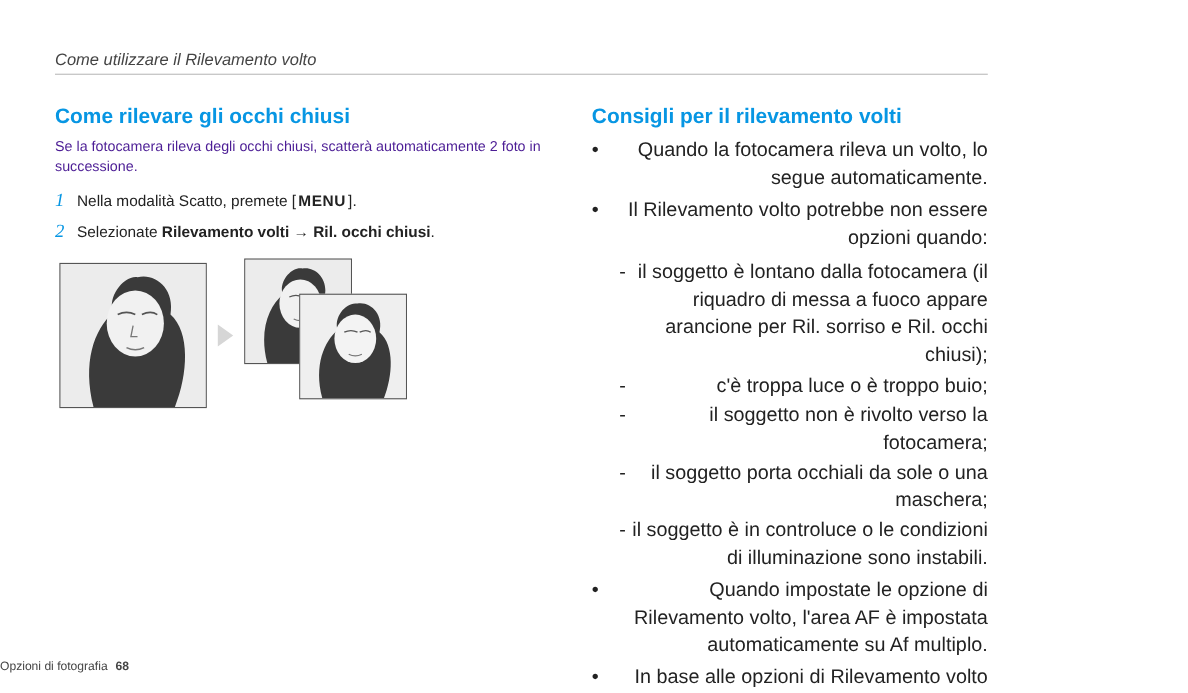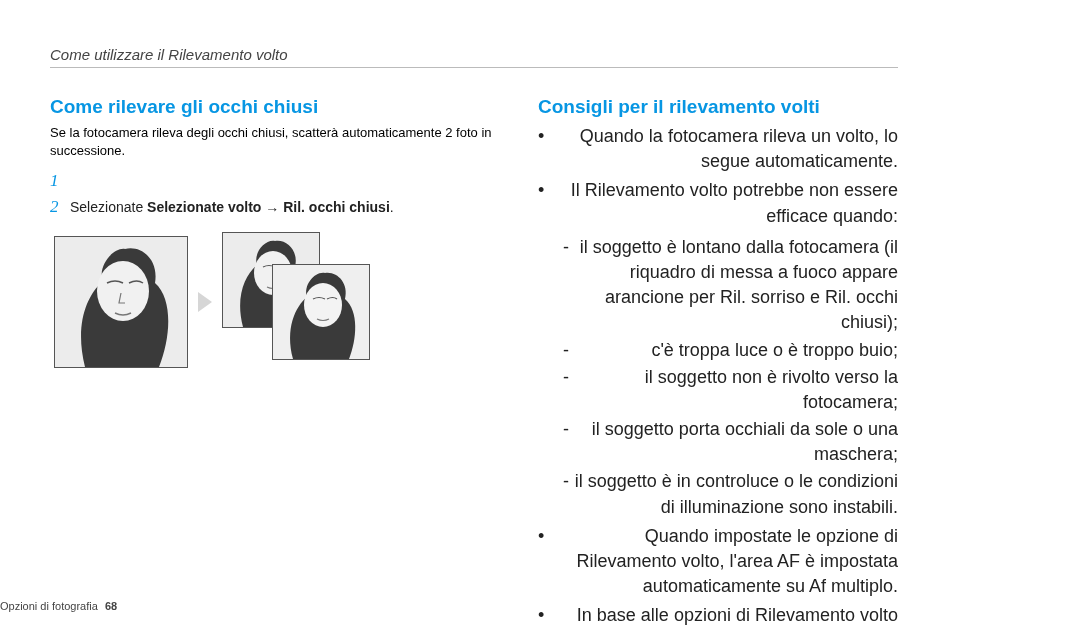--- a/index.html
+++ b/index.html
@@ -38,21 +38,21 @@
   .col-right { flex: 1; }
   .section-heading {
     color: #0796e3;
     font-size: 19px;
     font-weight: 600;
     margin: 0 0 6px 0;
   }
   .lead-text {
     font-size: 13px;
     line-height: 1.35;
-    color: #000000;
+    color: #4c1d95;
     margin: 0 0 12px 0;
   }
   .step {
     display: flex;
     align-items: baseline;
     margin-bottom: 6px;
     font-size: 14px;
   }
   .step-num {
     font-style: italic;
@@ -159,26 +159,29 @@
   <div class="top-header">Come utilizzare il Rilevamento volto</div>
 
   <div class="columns">
 
     <div class="col col-left">
       <div class="section-heading">Come rilevare gli occhi chiusi</div>
       <p class="lead-text">Se la fotocamera rileva degli occhi chiusi, scatterà automaticamente 2 foto in successione.</p>
 
       <div class="step">
         <span class="step-num">1</span>
+        <span class="step-body">
+          <span>Nella modalità Scatto, premete [</span><span class="menu-label">MENU</span><span>].</span>
+        </span>
       </div>
 
       <div class="step">
         <span class="step-num">2</span>
         <span class="step-body">
-          <span>Selezionate </span><b>Selezionate volto</b><span> → </span><b>Ril. occhi chiusi</b><span>.</span>
+          <span>Selezionate </span><b>Rilevamento volti</b><span> → </span><b>Ril. occhi chiusi</b><span>.</span>
         </span>
       </div>
 
       <div class="images-row">
         <div class="portrait large">
           <svg viewBox="0 0 132 130">
             <rect x="0" y="0" width="132" height="130" fill="#ececec"></rect>
             <path d="M30 130 C 20 90 30 60 48 44 C 42 30 58 10 70 12 C 86 8 104 22 100 46 C 118 62 116 100 104 130 Z" fill="#3a3a3a"></path>
             <ellipse cx="68" cy="54" rx="26" ry="30" fill="#f1f1f1"></ellipse>
             <path d="M52 46 Q60 42 68 46" stroke="#555" stroke-width="1.5" fill="none"></path>
@@ -213,21 +216,21 @@
       </div>
     </div>
 
     <div class="col col-right">
       <div class="section-heading">Consigli per il rilevamento volti</div>
 
       <div class="bullets">
         <div class="b1">Quando la fotocamera rileva un volto, lo segue automaticamente.</div>
 
         <div class="b1">
-          <span>Il Rilevamento volto potrebbe non essere efficace quando:</span>
+          <span>Il Rilevamento volto potrebbe non essere opzioni quando:</span>
           <div class="after-colon">
             <div class="b2">il soggetto è lontano dalla fotocamera (il riquadro di messa a fuoco appare arancione per Ril. sorriso e Ril. occhi chiusi);</div>
             <div class="b2">c'è troppa luce o è troppo buio;</div>
             <div class="b2">il soggetto non è rivolto verso la fotocamera;</div>
             <div class="b2">il soggetto porta occhiali da sole o una maschera;</div>
             <div class="b2">il soggetto è in controluce o le condizioni di illuminazione sono instabili.</div>
           </div>
         </div>
 
         <div class="b1">Quando impostate le opzione di Rilevamento volto, l'area AF è impostata automaticamente su Af multiplo.</div>

